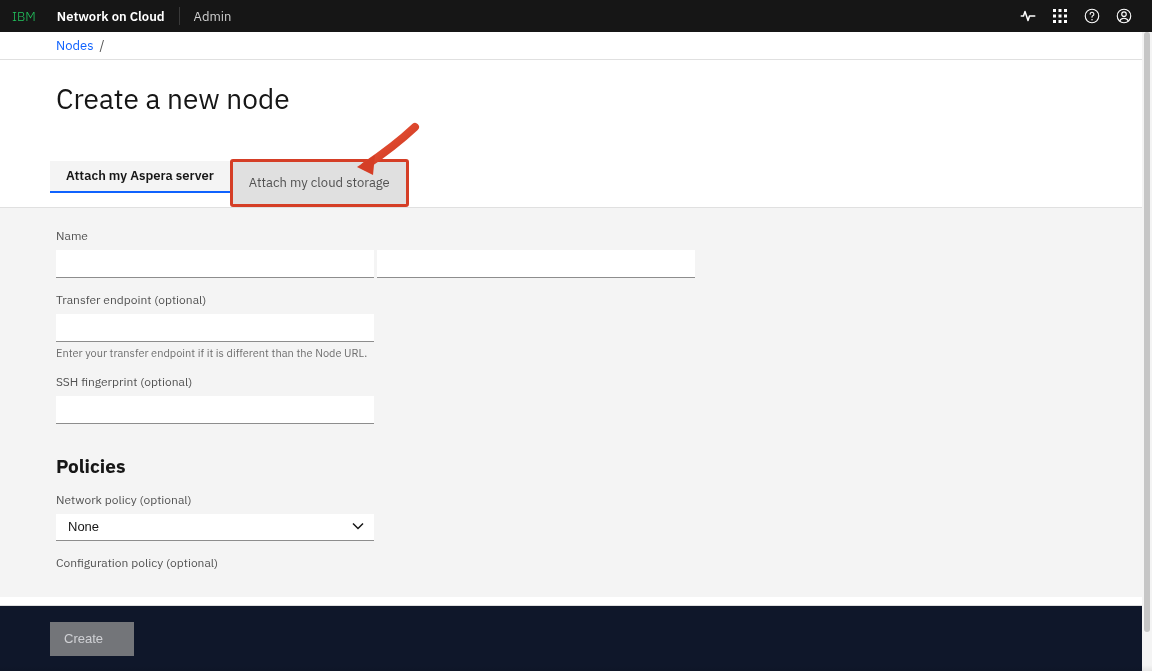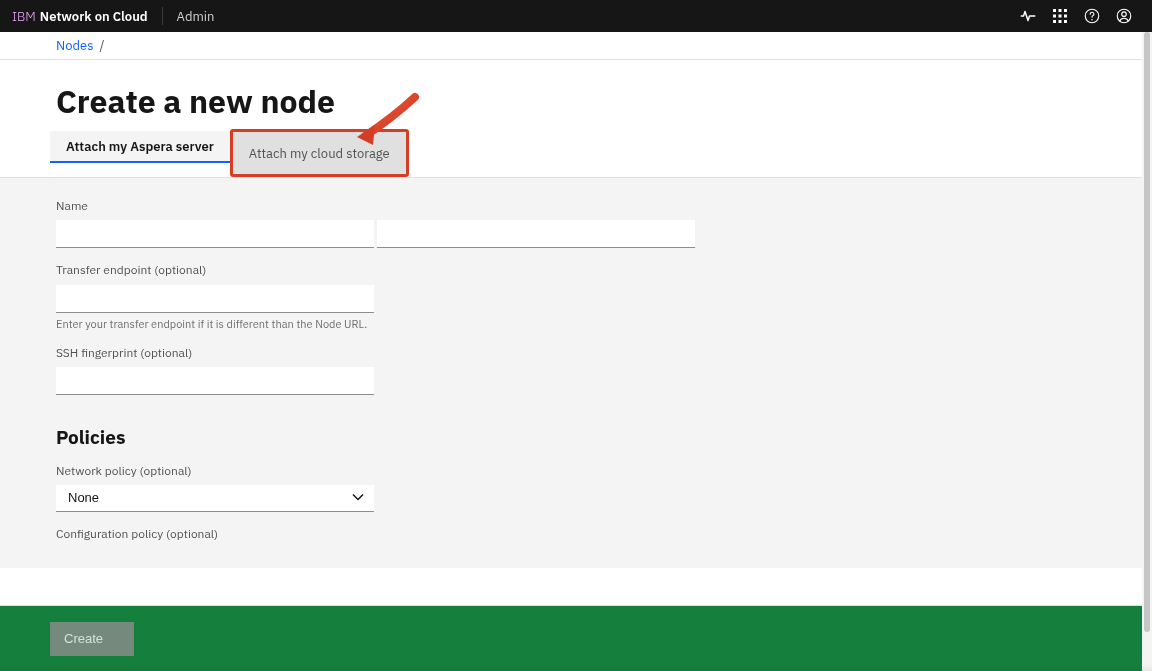--- a/index.html
+++ b/index.html
@@ -2,64 +2,64 @@
 <html><head>
 <meta charset="utf-8">
 <style>
   * { box-sizing: border-box; margin: 0; padding: 0; }
   html, body { height: 100%; font-family: "IBM Plex Sans", -apple-system, BlinkMacSystemFont, "Segoe UI", Helvetica, Arial, sans-serif; font-size: 14px; color: #161616; background: #f4f4f4; }
   body { width: 1152px; height: 671px; overflow: hidden; position: relative; }
 
   
   .header { height: 32px; background: #161616; color: #fff; display: flex; align-items: center; padding: 0 12px 0 12px; }
   .header-prod { font-size: 13px; display: flex; align-items: center; }
-  .header-prod .thin { font-weight: 300; color: #f0abfc; margin-right: 4px; }
+  .header-prod .thin { font-weight: 300; color: #22c55e; margin-right: 21px; }
   .header-prod .bold { font-weight: 600; }
   .header-div { width: 1px; height: 18px; background: #393939; margin: 0 14px 0 14px; }
   .header-app { font-size: 13px; font-weight: 400; color: #d0d0d0; }
   .header-right { margin-left: auto; display: flex; align-items: center; gap: 0; }
   .hicon { width: 32px; height: 32px; display: flex; align-items: center; justify-content: center; color: #fff; cursor: pointer; }
   .hicon svg { width: 18px; height: 18px; fill: #fff; }
   .hicon.apps svg { width: 16px; height: 16px; }
 
   
   .content-scroll { position: absolute; top: 32px; left: 0; right: 10px; bottom: 66px; overflow-y: auto; background: #fff; }
 
   
   .crumb-row { height: 28px; display: flex; align-items: center; padding: 0 0 0 56px; border-bottom: 1px solid #e0e0e0; background:#fff; }
   .crumb-link { color: #0f62fe; font-size: 13px; text-decoration: none; margin-right: 6px; cursor: pointer; }
   .crumb-sep { color: #525252; font-size: 13px; }
 
   
   .title-wrap { padding: 22px 0 0 56px; }
-  .page-title { font-size: 32px; font-weight: 700; line-height: 1.2; }
+  .page-title { font-size: 28px; font-weight: 400; line-height: 1.2; }
 
   
-  .tabs-row { display: flex; align-items: stretch; position: relative; padding-left: 50px; border-bottom: 1px solid #e0e0e0; margin-top: 11px; }
+  .tabs-row { display: flex; align-items: stretch; position: relative; padding-left: 50px; border-bottom: 1px solid #e0e0e0; margin-top: 45px; }
   .tab { height: 32px; padding: 0 16px; display: flex; align-items: center; font-size: 13px; color: #525252; background: #e0e0e0; cursor: pointer; min-width: 155px; }
   .tab.active { background: #f4f4f4; color: #161616; font-weight: 600; border-bottom: 2px solid #0f62fe; }
   
   .tab.highlighted { position: relative; border: 3px solid #d53e26; border-radius: 3px; height: 48px; margin-top: -2px; }
   
   .arrow { position: absolute; left: 355px; top: -40px; width: 70px; height: 60px; pointer-events: none; }
 
   
   .form-area { padding: 20px 0 20px 56px; background:#f4f4f4; }
   .label { font-size: 12px; line-height: 1.34; color: #525252; margin-bottom: 6px; margin-top: 14px; display: block; }
   .label:first-child { margin-top: 0; }
   .text-input { width: 318px; height: 28px; background: #fff; border: none; border-bottom: 1px solid #8d8d8d; padding: 0 12px; font-size: 13px; color: #161616; outline: none; }
   .helper { font-size: 11px; color: #6f6f6f; margin-top: 4px; }
   .section-h2 { font-size: 19px; font-weight: 700; margin-top: 30px; margin-bottom: 4px; }
   .select-wrap { position: relative; width: 318px; }
   .select { width: 318px; height: 27px; background: #fff; border: none; border-bottom: 1px solid #8d8d8d; padding: 0 36px 0 12px; font-size: 13px; color: #161616; appearance: none; -webkit-appearance: none; cursor: pointer; outline: none; }
   .chev { position: absolute; right: 10px; top: 50%; transform: translateY(-50%); pointer-events: none; }
   .chev svg { width: 12px; height: 12px; fill: #161616; }
 
   
-  .footer-bar { position: absolute; left: 0; right: 10px; bottom: 0; height: 66px; background: #15803d; border-top: 1px solid #e0e0e0; display: flex; align-items: center; padding: 0 0 0 50px; }
+  .footer-bar { position: absolute; left: 0; right: 10px; bottom: 0; height: 66px; background: #0f172a; border-top: 1px solid #e0e0e0; display: flex; align-items: center; padding: 0 0 0 50px; }
   .btn { height: 34px; min-width: 84px; padding: 0 14px; font-size: 13px; border: none; cursor: pointer; display: flex; align-items: center; }
   .btn-primary-disabled { background: #8d8d8d; color: #fff; opacity: 0.8; }
 
   
   .scroll-stub { position: absolute; top: 32px; right: 0; bottom: 0; width: 10px; background: #f4f4f4; }
   .scroll-thumb { position: absolute; top: 0; left: 2px; width: 6px; height: 600px; background: #c6c6c6; border-radius: 3px; }
   
   .bottom-shadow { position: absolute; left: 0; right: 0; bottom: 0; height: 6px; background: linear-gradient(#0000, #00000010); pointer-events:none; }
 </style>
 </head>

